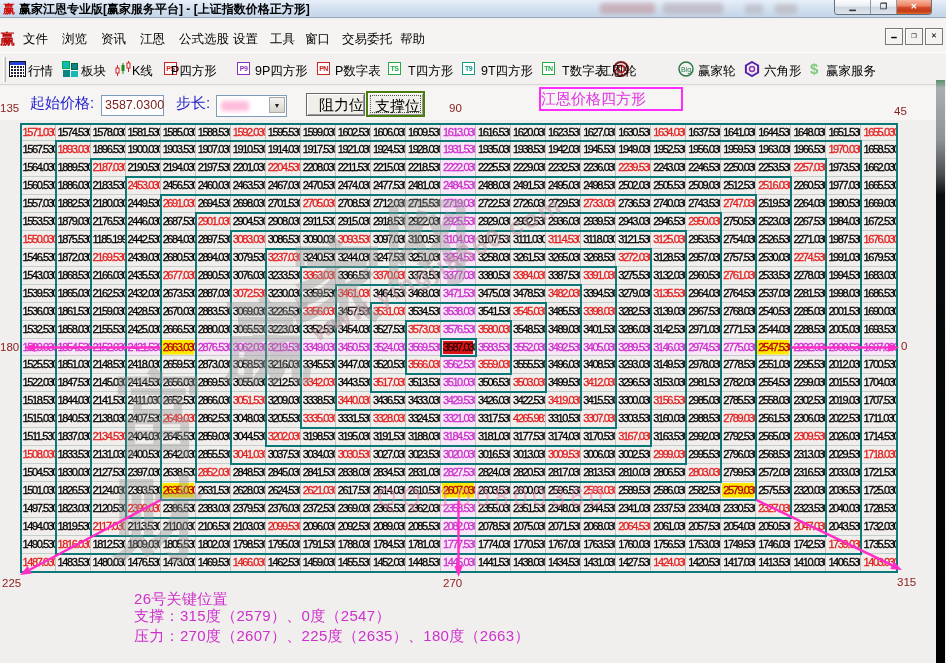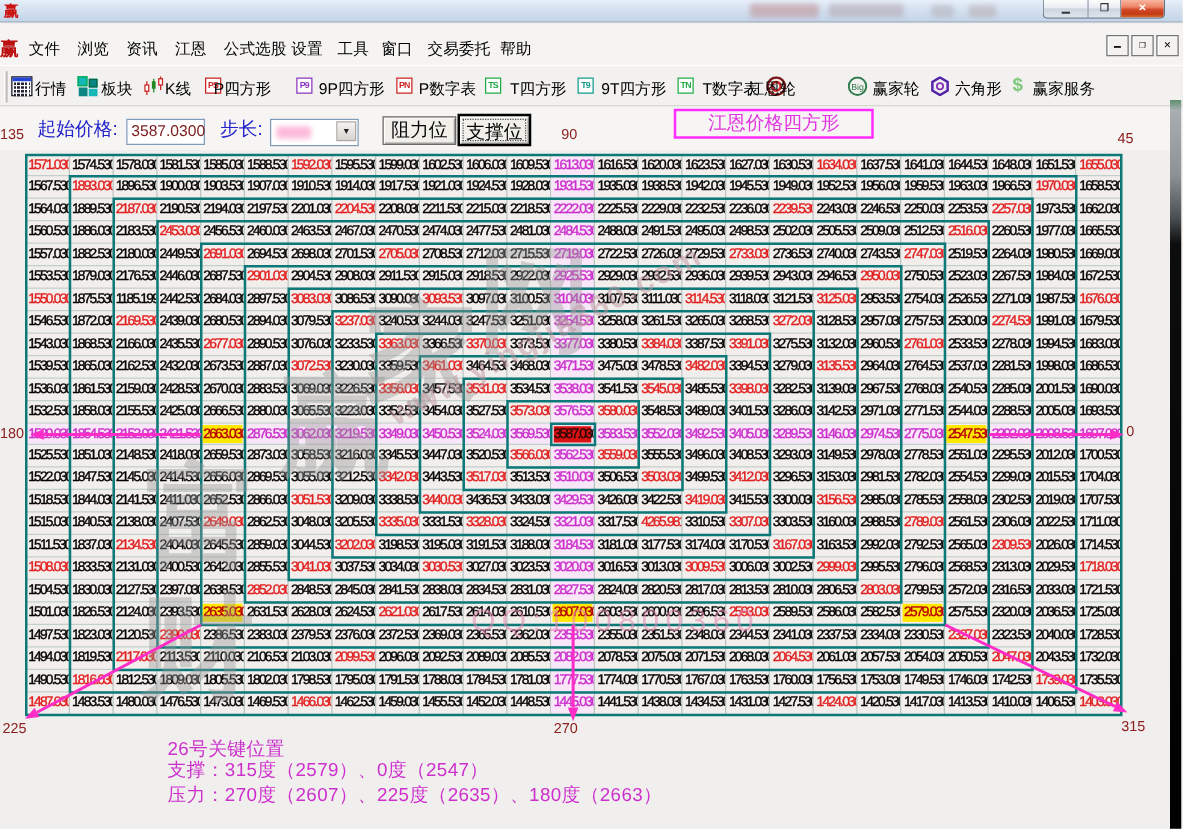--- a/index.html
+++ b/index.html
@@ -18,40 +18,41 @@
 .grip{position:absolute;top:4px;width:3px;height:25px;border-left:1px solid #fff;border-right:1px solid #b9b6b1;background:#dcdad6}
 .ti{position:absolute;top:8px;width:16px;height:16px}
 .tt{position:absolute;top:10px;font-size:12.5px;color:#000}
 .box{border:1px solid;background:#fff;width:13px!important;height:13px;margin-top:1px;text-align:center;font:bold 7px "Liberation Sans",sans-serif;line-height:11px;letter-spacing:-0.5px}
 #params{position:absolute;left:0;top:86px;width:946px;height:34px;background:#f6f5f3}
 .lab{position:absolute;font-size:11.5px;color:#8b2020}
 .blab{position:absolute;top:8px;font-size:15px;color:#2222cc}
 #inp{position:absolute;left:101px;top:9px;width:63px;height:21px;border:1px solid #7f9db9;background:#fff;font-size:12.5px;line-height:19px;padding-left:3px;color:#7b1a1a}
 #combo{position:absolute;left:216px;top:9px;width:71px;height:22px;border:1px solid #7f9db9;background:#fff}
 #cbtn{position:absolute;right:1px;top:1px;width:16px;height:16px;background:linear-gradient(180deg,#f4f3f1,#d8d5cf);border:1px solid #aaa9a5;text-align:center;font-size:7px;line-height:15px;color:#222}
-.pbtn{position:absolute;top:7px;height:23px;background:#f0efe9;border:1px solid #6a6a6a;box-shadow:inset 1px 1px 0 #fff,inset -1px -1px 0 #9a9a9a;font-size:15px;color:#000;text-align:center;line-height:21px}
-#btn2{top:5px;height:26px;border:2px solid #000000;line-height:20px}
+.pbtn{position:absolute;top:7px;height:23px;background:#f0efe9;border:1px solid #6a6a6a;box-shadow:inset 1px 1px 0 #fff,inset -1px -1px 0 #9a9a9a;font-size:15px;color:#000;text-align:right;line-height:21px}
+#btn2{top:5px;height:26px;border:2px solid #4d7c0f;line-height:20px}
 #btn2 i{position:absolute;left:2px;top:2px;right:2px;bottom:2px;border:1px dotted #555;font-style:normal}
-#pinkbox{position:absolute;left:539px;top:1px;width:160px;height:24px;border:2px solid #ff2cff;color:#e233e2;font-size:15px;text-align:center;line-height:20px}
+#pinkbox{position:absolute;left:539px;top:1px;width:144px;height:24px;border:2px solid #ff2cff;color:#e233e2;font-size:15px;line-height:20px}
 #grid{position:absolute;left:20.5px;top:123.5px;width:876px;height:448px;display:grid;grid-template-columns:repeat(25,1fr);grid-template-rows:repeat(25,1fr);background:#f2eeec}
 #grid div{-webkit-text-stroke:0.3px;border-right:1px solid #b9c6c4;border-bottom:1px solid #c3cfcd;font-size:11px;letter-spacing:-1.4px;line-height:17px;overflow:hidden;white-space:nowrap;padding-left:2px;color:#000}
 #grid div.m{color:#cb2fcb;background:#f9e6f9}
 #grid div.r{color:#e22020}
 #grid div.y{color:#b80000;background:linear-gradient(#ffe800,#ffe800) 1px 1.5px/32px 14.5px no-repeat,linear-gradient(#f4eff0,#f4eff0)}
 #grid div.c{color:#2a0808;background:linear-gradient(#db1212,#db1212) 2px 2px/30px 13px no-repeat,linear-gradient(#f6e3f6,#f6e3f6)}
 #ringbox i{position:absolute;border:2px solid #0c7878;pointer-events:none}
 #ringbox{position:absolute;left:20.5px;top:123.5px;width:876px;height:448px;pointer-events:none}
 .wmc{position:absolute;font-size:92px;font-weight:bold;color:rgba(150,150,150,0.40);line-height:1;pointer-events:none}#wm3{position:absolute;left:320px;top:318px;font-size:25px;font-weight:bold;color:rgba(190,150,160,0.5);letter-spacing:2px;transform:rotate(-28deg);transform-origin:0 100%;white-space:nowrap;pointer-events:none}
 #wm2{position:absolute;left:377px;top:483px;font-size:25px;color:rgba(225,135,175,0.55);letter-spacing:5px;white-space:nowrap;pointer-events:none}
 #rbar{position:absolute;left:936px;top:80px;width:9px;height:583px;background:linear-gradient(180deg,#5d8f6d 0,#a9aeb2 8px,#8d9296 60px,#4a4d50 95px,#0c0d0e 115px,#000 100%)}
 svg{position:absolute;left:0;top:0;pointer-events:none}
 .btxt{position:absolute;left:134px;font-size:15px;color:#cd30cd;letter-spacing:0.3px}
 </style></head><body>
 <div id="titlebar">
  <div id="tlogo">赢</div>
+ <div id="ttext">赢家江恩专业版[赢家服务平台] - [上证指数价格正方形]</div>
  <div class="blur" style="left:600px;top:3px;width:55px;height:11px;background:rgba(190,140,145,.55)"></div>
  <div class="blur" style="left:663px;top:3px;width:60px;height:11px;background:rgba(175,160,170,.5)"></div>
  <div class="blur" style="left:745px;top:4px;width:18px;height:10px;background:rgba(170,165,170,.45)"></div>
  <div class="blur" style="left:775px;top:4px;width:22px;height:10px;background:rgba(175,160,160,.45)"></div>
  <div id="capbtns">
       <div class="cb" id="cb1">▁</div>
       <div class="cb" id="cb2">❐</div>
       <div class="cb" id="cb3">✕</div>
     </div>
 </div>

